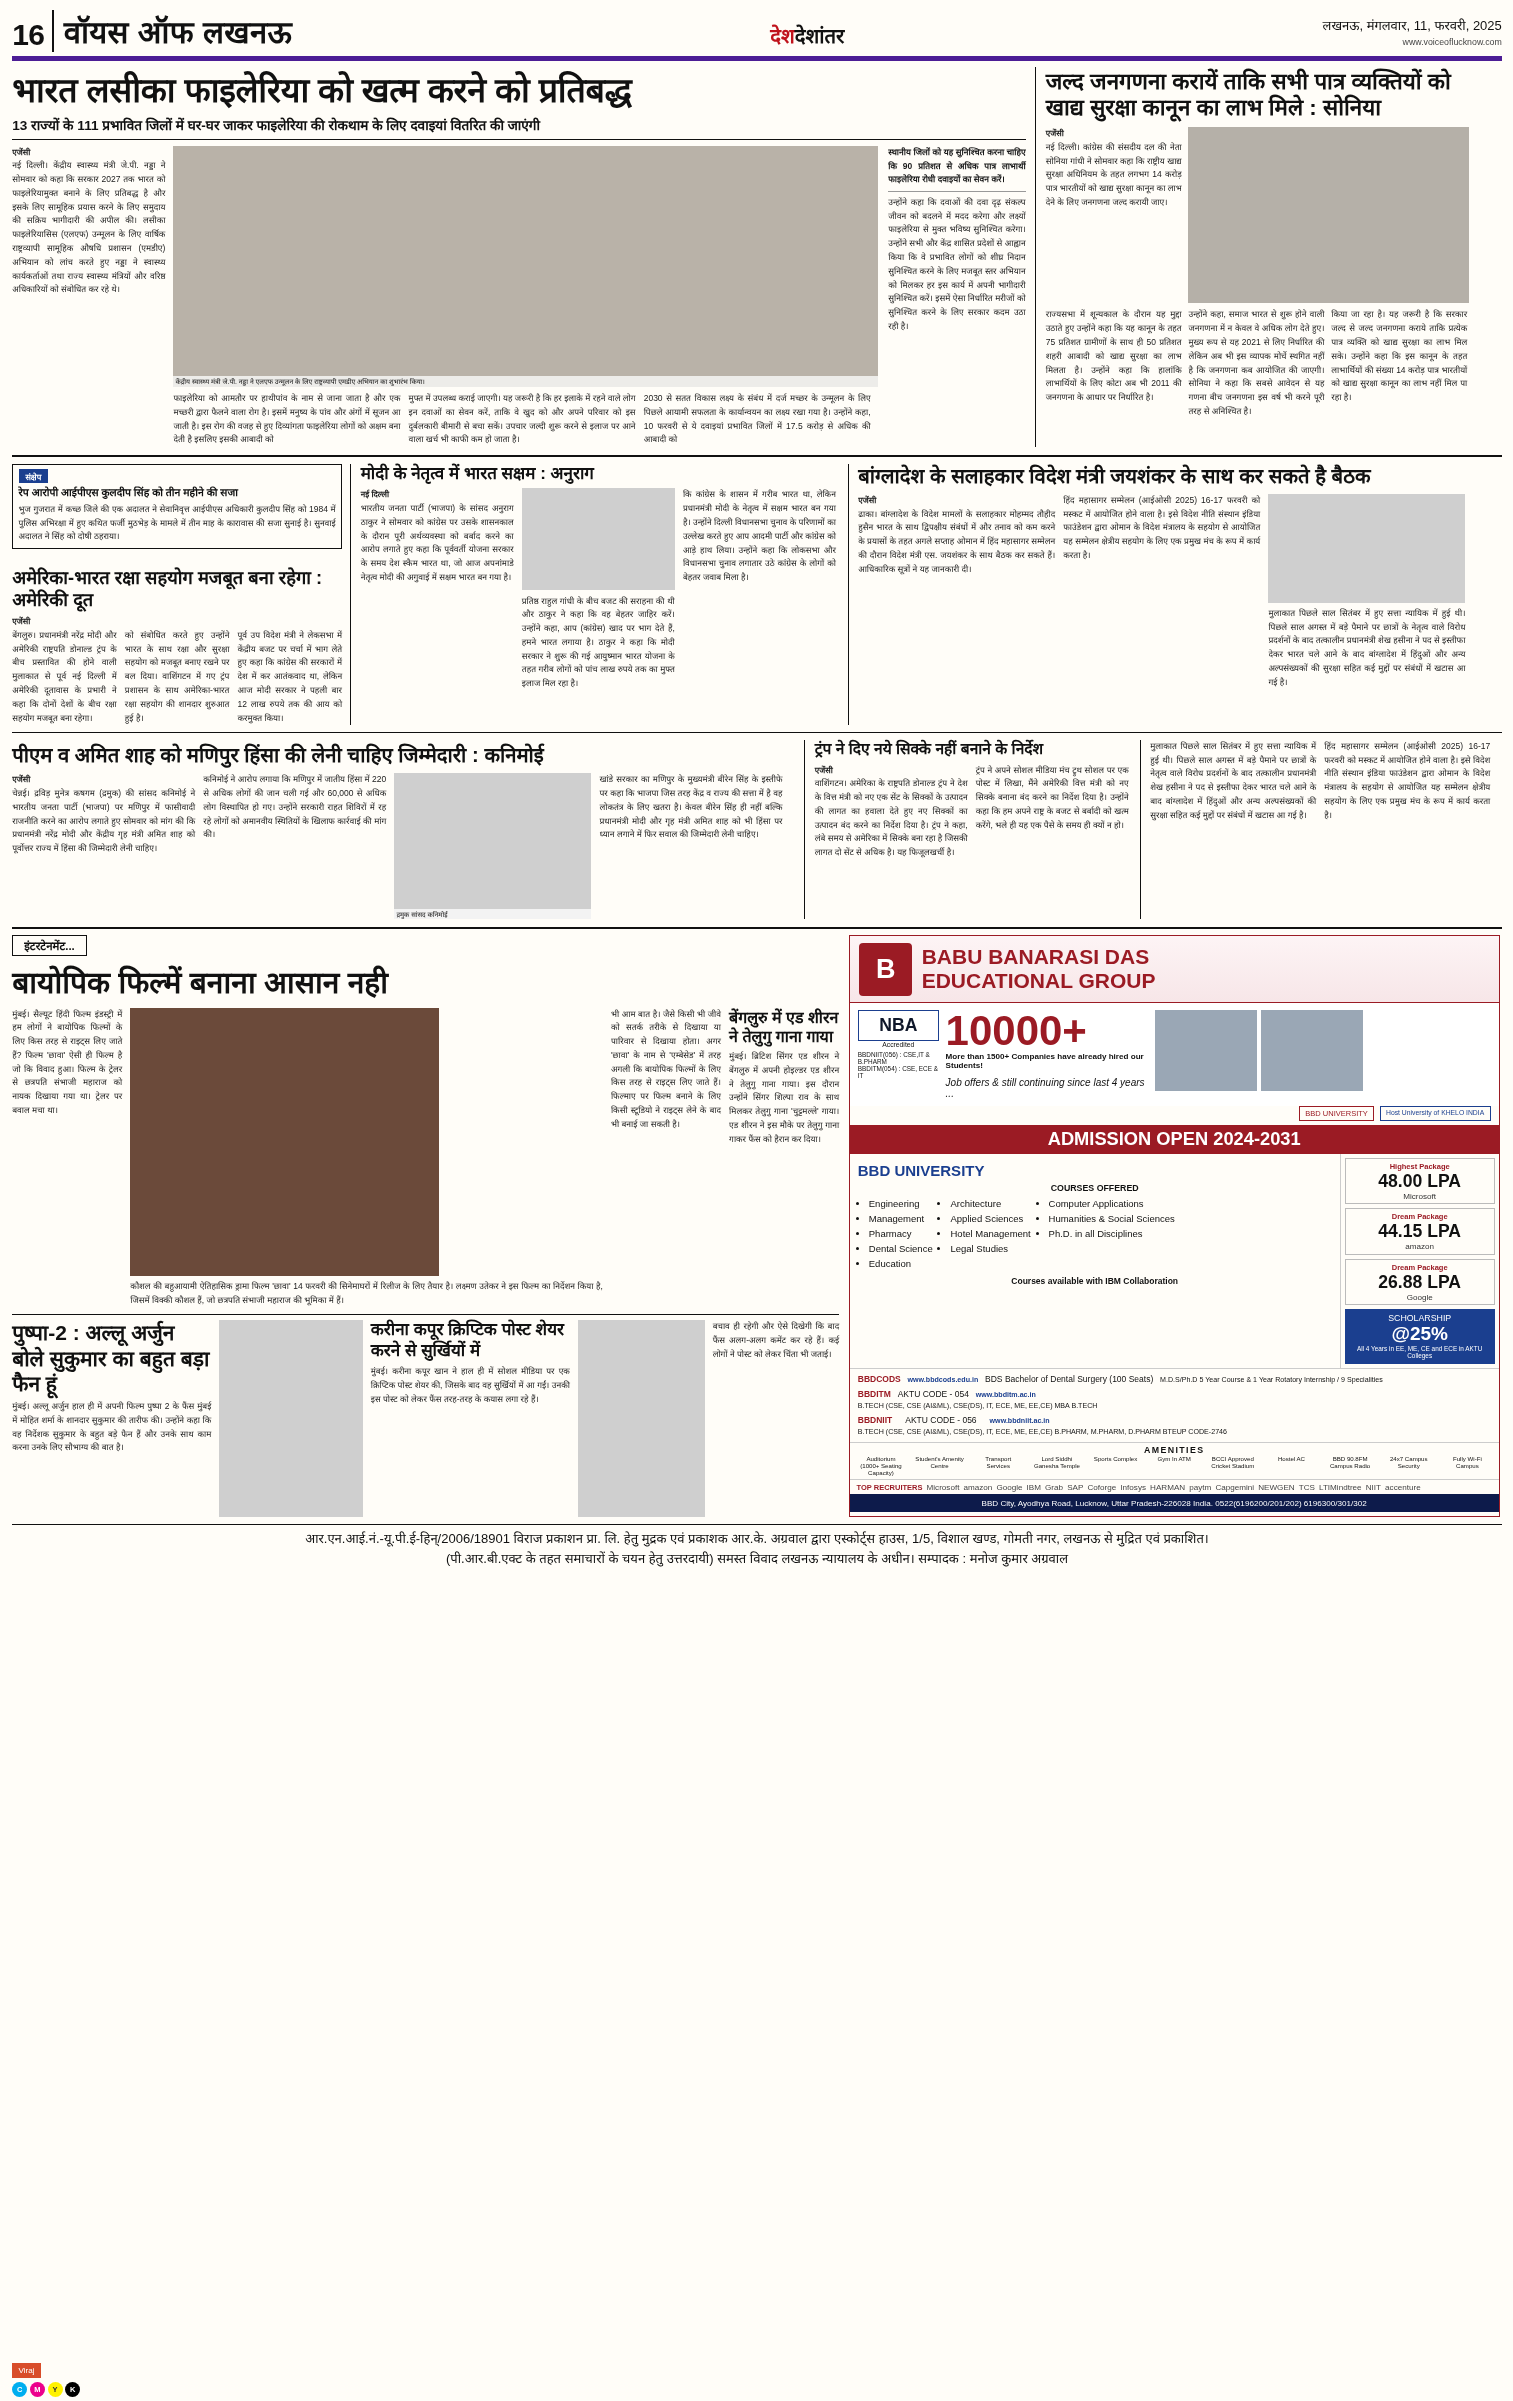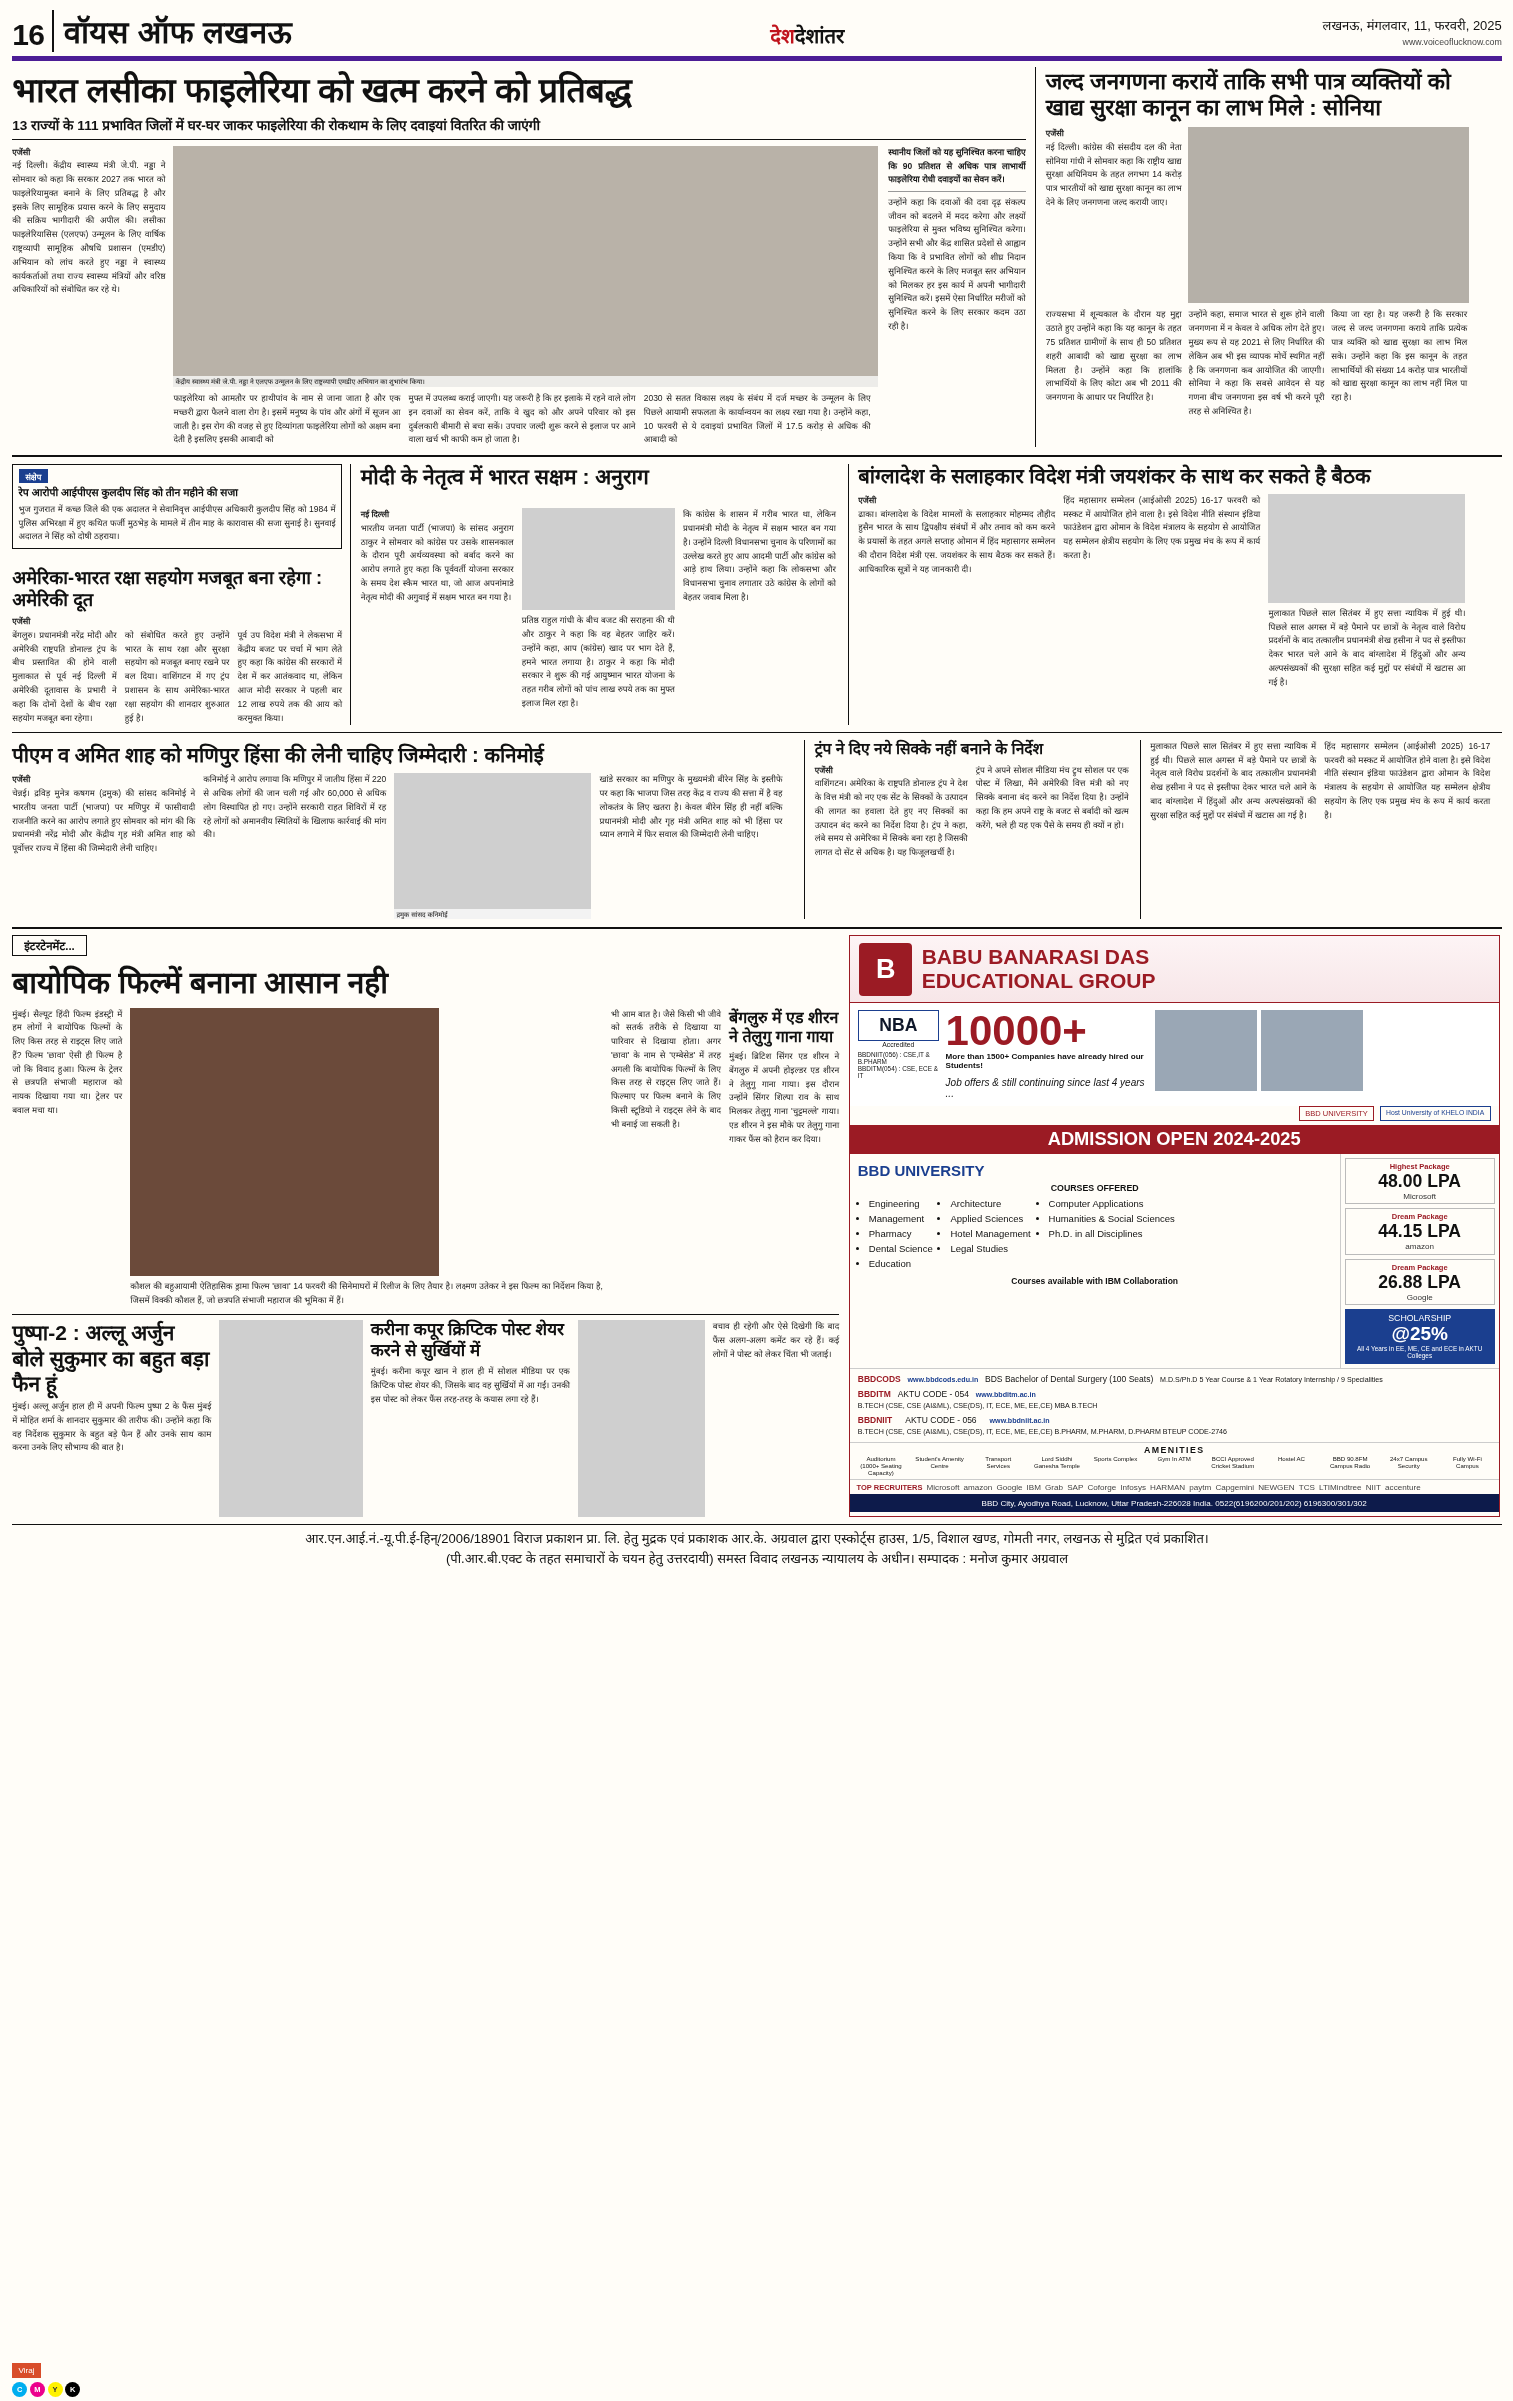--- a/index.html
+++ b/index.html
@@ -48,21 +48,21 @@
   .sonia .cols { display:flex; gap:6.8px; }
   .sonia .c { width: 136px; }
   .sonia .photo { width: 281px; height: 176px; background:#b5b0a8; }
 
   
   .row2 { display:flex; gap:9.5px; margin-top:8.1px; border-top:2px solid #111; padding-top:6.8px; }
   .r2a { width: 339px; border-right:1px solid #111; padding-right:8.1px; }
   .r2b { width: 488px; border-right:1px solid #111; padding-right:8.1px; }
   .r2c { width: 631px; }
   .r2a h3 { font-size: 18.3px; line-height:1.2; margin:0 0 4.1px; }
-  .r2b h3 { font-size: 21px; line-height:1.2; margin:0 0 19px; }
+  .r2b h3 { font-size: 17px; line-height:1.2; margin:0 0 4px; }
   .r2c h3 { font-size: 20.3px; line-height:1.2; margin:0 0 5.4px; }
   .cols2 { display:flex; gap:8.1px; }
   .cols3 { display:flex; gap:8.1px; }
 
   .sankshep { border:1px solid #111; padding:4.1px 5.4px; margin-bottom:18px; }
   .sankshep .tag { background:#1b3f8f; color:#fff; display:inline-block; font-size:8.1px; padding:1.4px 6.8px; font-weight:bold; margin-bottom:3.4px;}
   .sankshep h4 { font-size:10.5px; line-height:1.25; margin:0 0 3.4px; }
 
   
   .row3 { display:flex; gap:9.5px; margin-top:6.8px; border-top:1.4px solid #111; padding-top:6.8px; }
@@ -347,21 +347,21 @@
         <div class="ad-photos">
           <div></div>
           <div></div>
         </div>
       </div>
       <div style="display:flex;justify-content:flex-end;gap:5.4px;padding:0 8.1px 4.1px;">
         <div style="border:0.7px solid #9b1b24;color:#9b1b24;font-size:7.5px;padding:2px 5.4px;text-align:center;">BBD UNIVERSITY</div>
         <div style="border:0.7px solid #1b3f8f;color:#1b3f8f;font-size:6.8px;padding:2px 5.4px;text-align:center;">Host University of KHELO INDIA</div>
       </div>
 
-      <div class="adm-open">ADMISSION OPEN 2024-2025</div>
+      <div class="adm-open">ADMISSION OPEN 2024-2031</div>
 
       <div class="ad-body">
         <div class="ad-courses">
           <h4>BBD UNIVERSITY</h4>
           <div style="text-align:center;font-weight:bold;font-size:8.8px;margin-bottom:2.7px;">COURSES OFFERED</div>
           <div class="clist">
             <ul>
               <li>Engineering</li>
               <li>Management</li>
               <li>Pharmacy</li>

